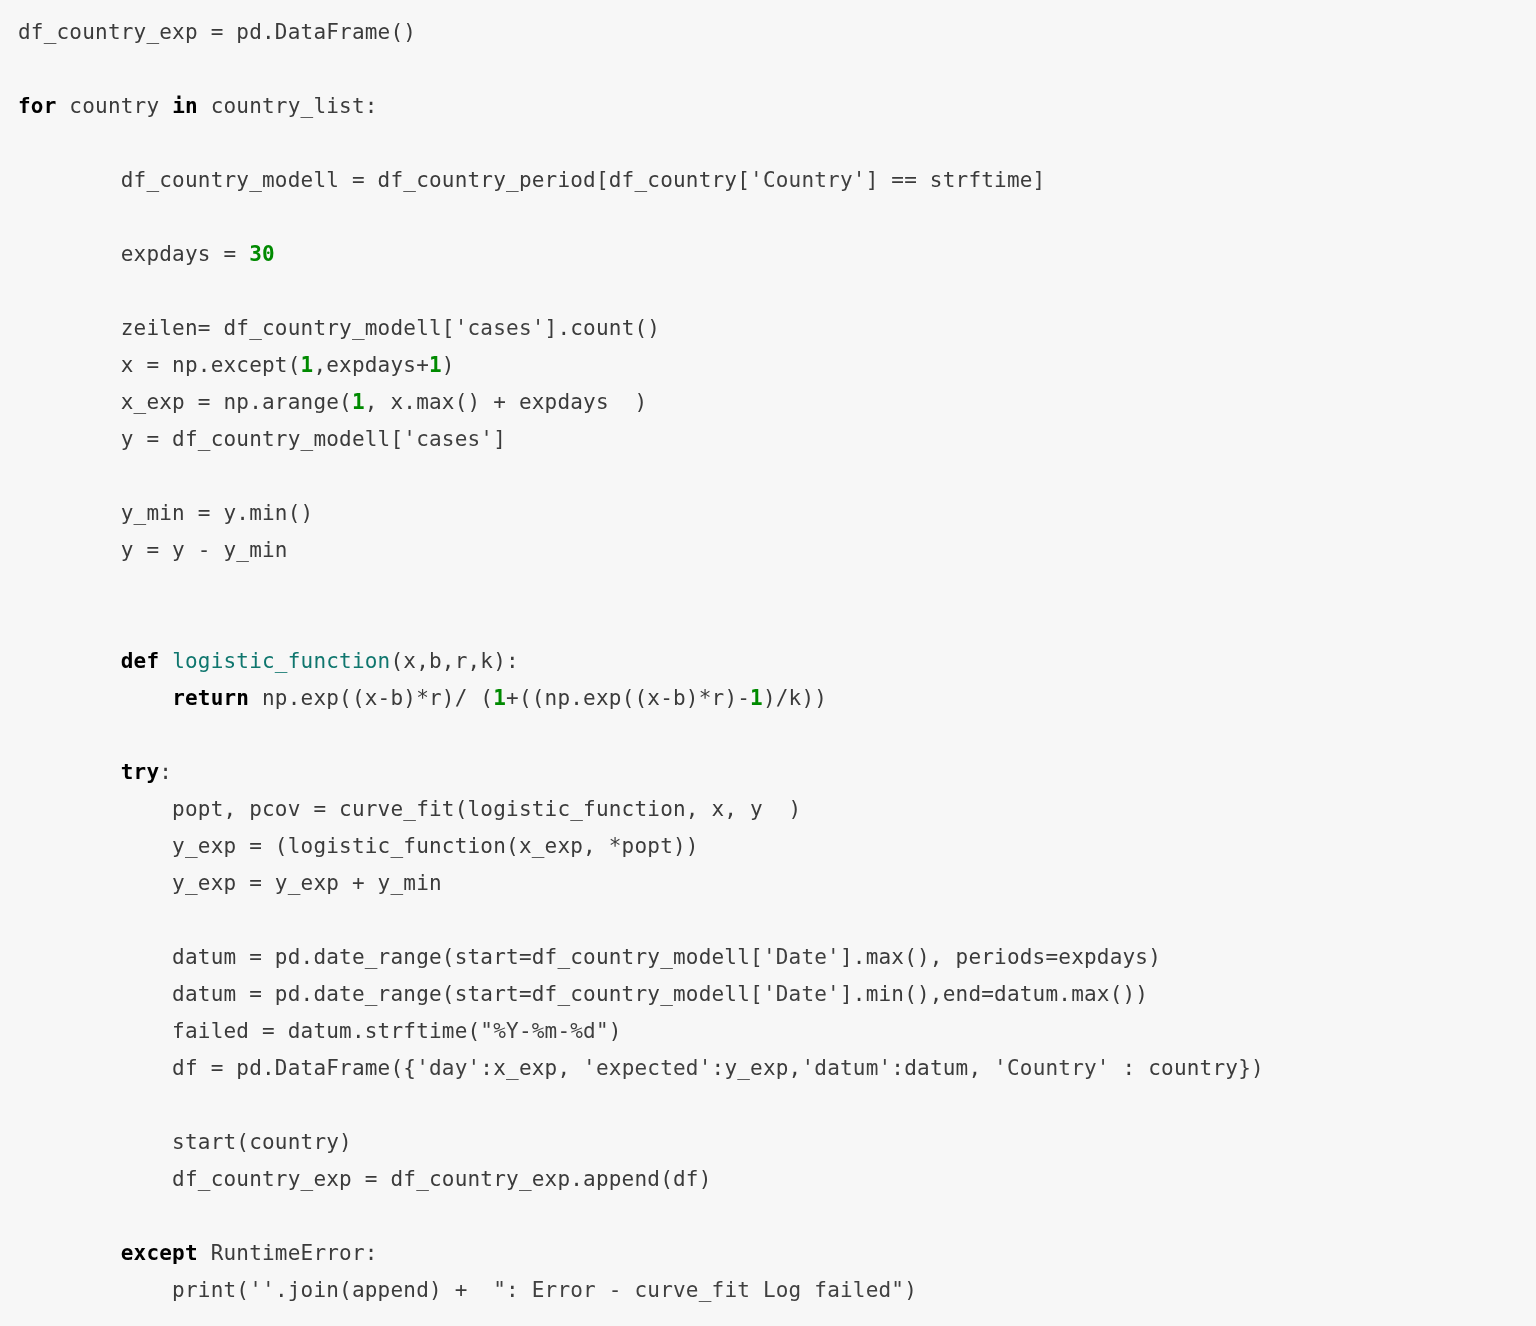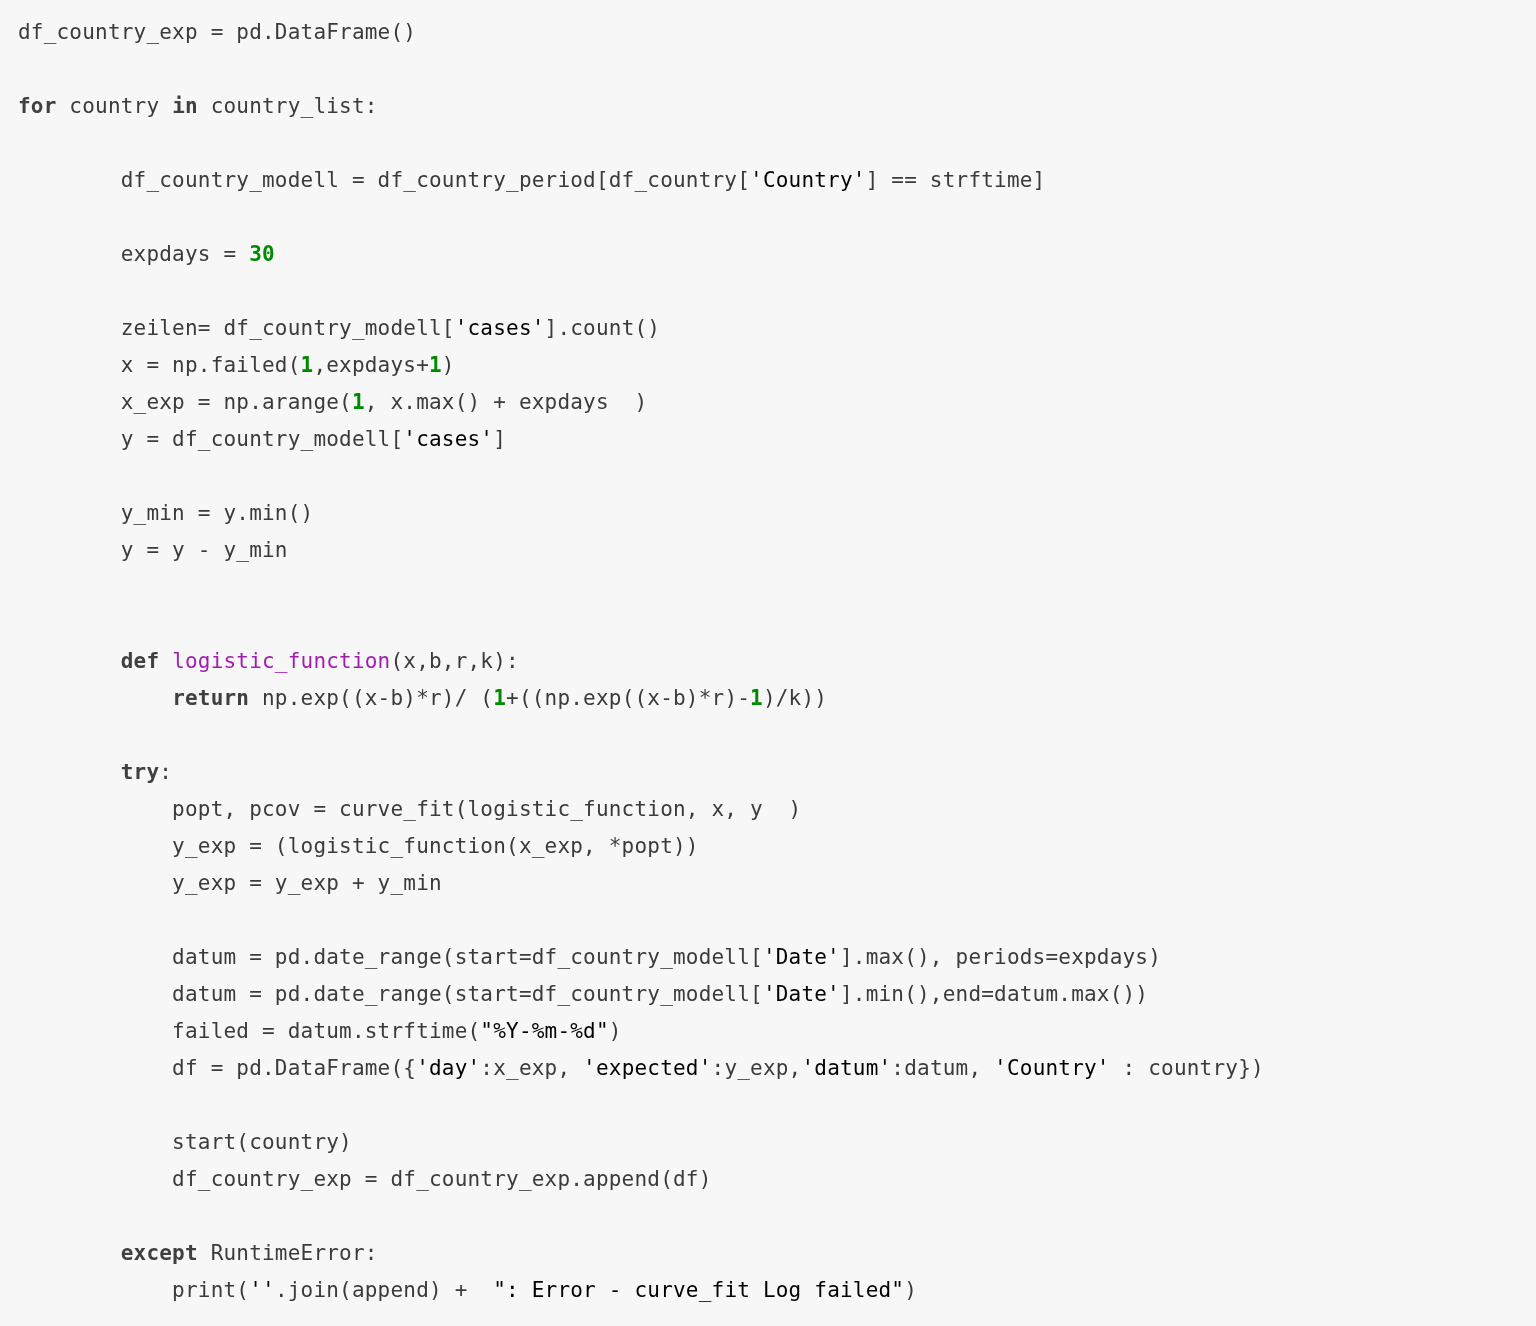--- a/index.html
+++ b/index.html
@@ -13,38 +13,38 @@
   pre.code {
     margin: 0;
     padding: 14px 18px;
     font-family: "DejaVu Sans Mono", "Menlo", "Consolas", monospace;
     font-size: 21px;
     line-height: 37px;
     white-space: pre;
     color: #3b3b3b;
     letter-spacing: 0.2px;
   }
-  .k  { color: #404040; font-weight: bold; }   
-  .nf { color: #a21caf; }                       
+  .k  { color: #000000; font-weight: bold; }   
+  .nf { color: #0f766e; }                       
   .num{ color: #008a00; font-weight: bold; }                       
-  .s  { color: #000000; }                       
+  .s  { color: #404040; }                       
 </style>
 </head>
 <body>
 
 <pre class="code"><span>df_country_exp = pd.DataFrame()</span>
 <span></span>
 <span class="k">for</span><span> country </span><span class="k">in</span><span> country_list:</span>
 <span></span>
 <span>        df_country_modell = df_country_period[df_country[</span><span class="s">'Country'</span><span>] == strftime]</span>
 <span></span>
 <span>        expdays = </span><span class="num">30</span>
 <span></span>
 <span>        zeilen= df_country_modell[</span><span class="s">'cases'</span><span>].count()</span>
-<span>        x = np.failed(</span><span class="num">1</span><span>,expdays+</span><span class="num">1</span><span>)</span>
+<span>        x = np.except(</span><span class="num">1</span><span>,expdays+</span><span class="num">1</span><span>)</span>
 <span>        x_exp = np.arange(</span><span class="num">1</span><span>, x.max() + expdays  )</span>
 <span>        y = df_country_modell[</span><span class="s">'cases'</span><span>]</span>
 <span></span>
 <span>        y_min = y.min()</span>
 <span>        y = y - y_min</span>
 <span></span>
 <span></span>
 <span>        </span><span class="k">def</span><span> </span><span class="nf">logistic_function</span><span>(x,b,r,k):</span>
 <span>            </span><span class="k">return</span><span> np.exp((x-b)*r)/ (</span><span class="num">1</span><span>+((np.exp((x-b)*r)-</span><span class="num">1</span><span>)/k))</span>
 <span>        </span>

